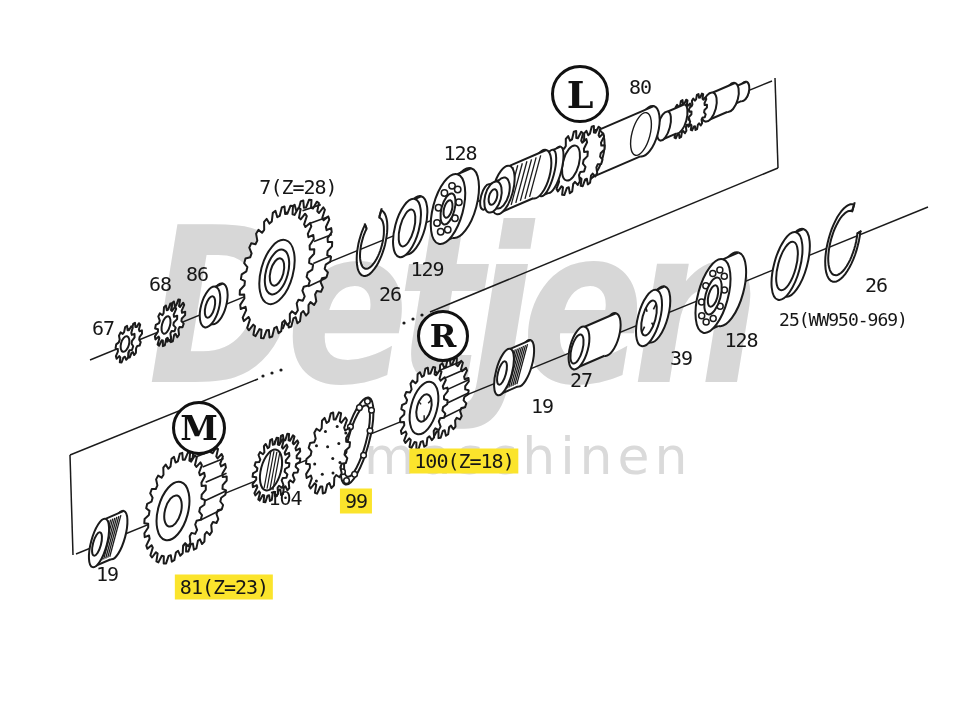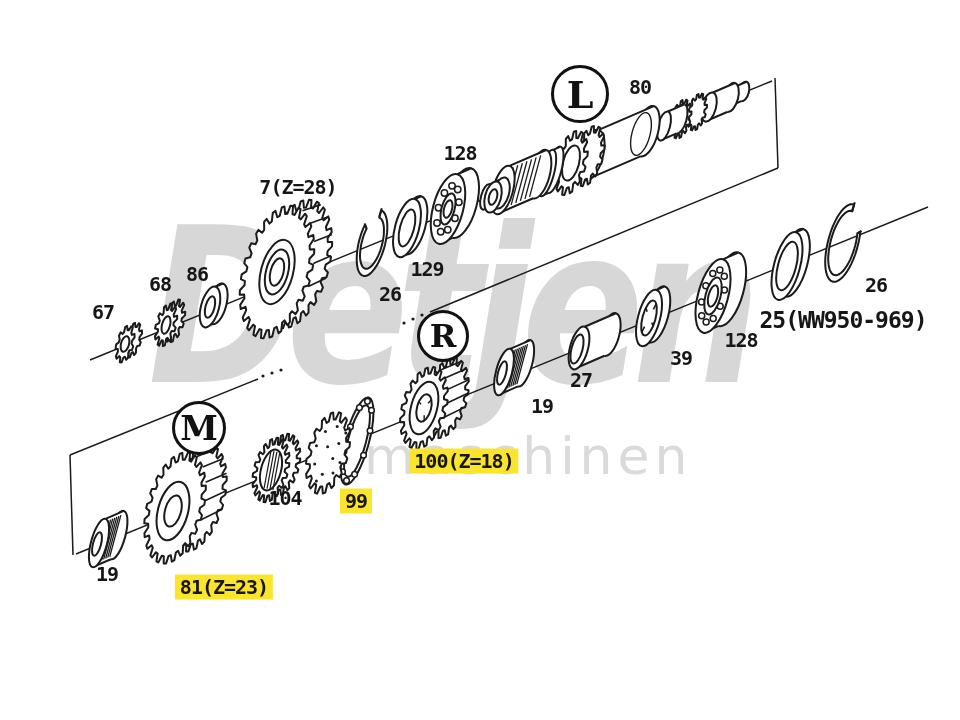--- a/index.html
+++ b/index.html
@@ -9,21 +9,21 @@
            font-weight:bold;font-style:italic;font-size:215px;line-height:1;
            letter-spacing:-14px;color:#d7d7d7;transform:scaleX(.84);transform-origin:left top;
            user-select:none;}
   .wm-sub{position:absolute;left:326px;top:430px;font-family:"DejaVu Sans",sans-serif;
           font-size:52px;line-height:1;letter-spacing:5px;color:#dadada;user-select:none;}
   #art{position:absolute;left:0;top:0;}
   .marker{position:absolute;transform:translate(-50%,-50%);border:3px solid #111;
           border-radius:50%;background:#fff;display:flex;align-items:center;justify-content:center;
           font-family:"DejaVu Serif",serif;font-weight:bold;color:#111;}
   .plabel{position:absolute;transform:translate(-50%,-50%);
-          font-family:"DejaVu Sans Mono",monospace;font-weight:bold;font-size:20px;
+          font-family:"DejaVu Sans Mono",monospace;font-weight:normal;font-size:20px;
           letter-spacing:-1px;color:#161616;white-space:nowrap;line-height:1.15;}
   .hl{background:#fbe42c;padding:1px 5px;}
 </style>
 </head>
 <body>
 
 <div id="stage">
 
   <div class="wm-main">Detjen</div>
   <div class="wm-sub">dmaschinen</div>
@@ -277,25 +277,25 @@
       <span>M</span>
     </div>
 
   <div class="plabel" style="left:640px;top:87px">80</div>
   <div class="plabel" style="left:460px;top:153px">128</div>
   <div class="plabel" style="left:298px;top:187px">7(Z=28)</div>
   <div class="plabel" style="left:427px;top:269px">129</div>
   <div class="plabel" style="left:390px;top:294px">26</div>
   <div class="plabel" style="left:197px;top:274px">86</div>
   <div class="plabel" style="left:160px;top:284px">68</div>
-  <div class="plabel" style="left:103px;top:312px">67</div>
+  <div class="plabel" style="left:103px;top:328px">67</div>
   <div class="plabel" style="left:542px;top:406px">19</div>
   <div class="plabel" style="left:581px;top:380px">27</div>
   <div class="plabel" style="left:681px;top:358px">39</div>
   <div class="plabel" style="left:741px;top:340px">128</div>
-  <div class="plabel" style="left:843px;top:320px;font-size:23px">25(WW950-969)</div>
+  <div class="plabel" style="left:843px;top:320px;font-size:18px">25(WW950-969)</div>
   <div class="plabel" style="left:876px;top:285px">26</div>
   <div class="plabel hl" style="left:464px;top:461px">100(Z=18)</div>
   <div class="plabel hl" style="left:356px;top:501px">99</div>
   <div class="plabel" style="left:285px;top:498px">104</div>
   <div class="plabel hl" style="left:224px;top:587px">81(Z=23)</div>
   <div class="plabel" style="left:107px;top:574px">19</div>
 </div>
 
 </body></html>

